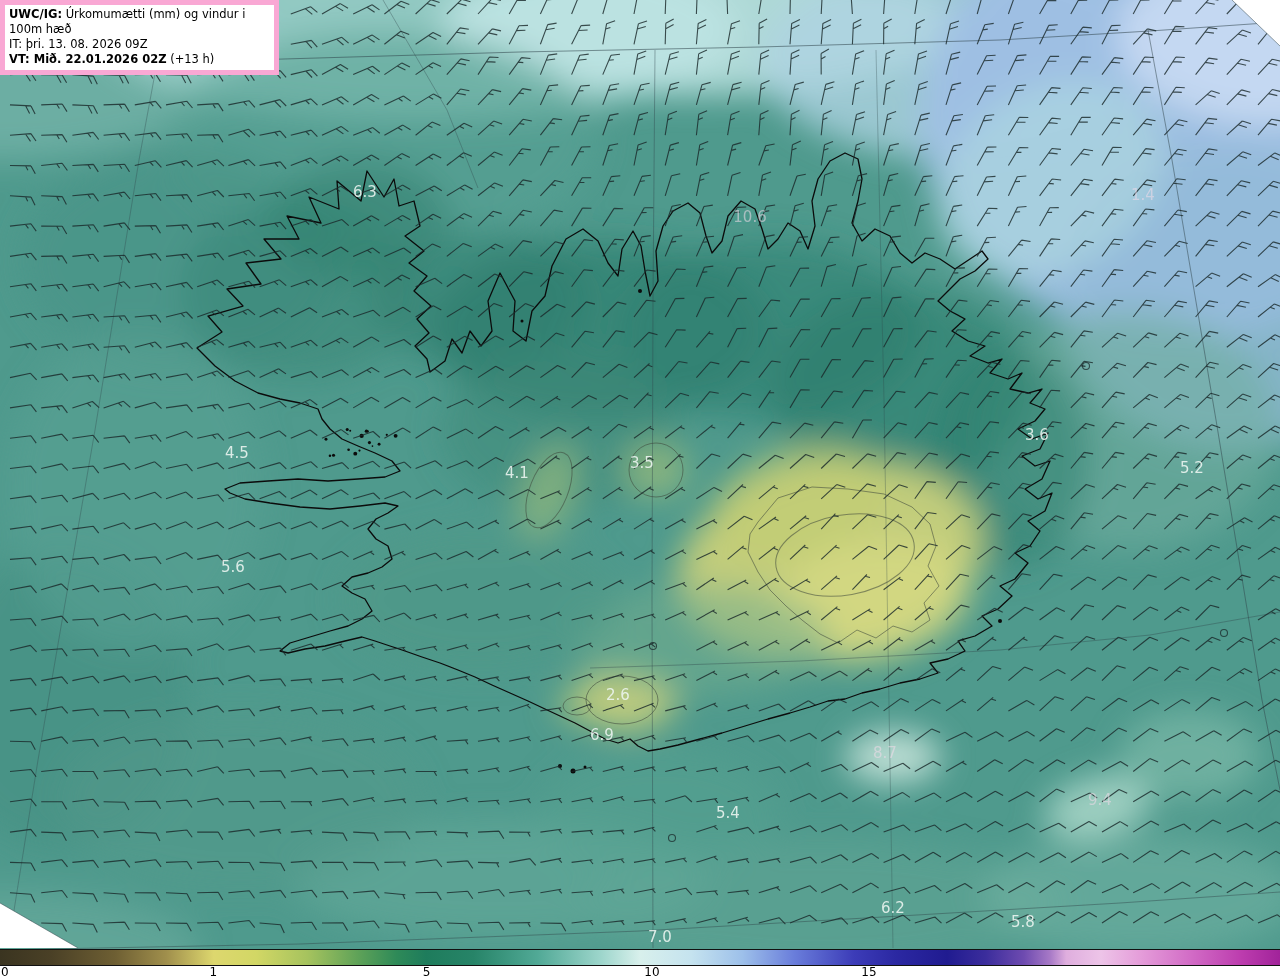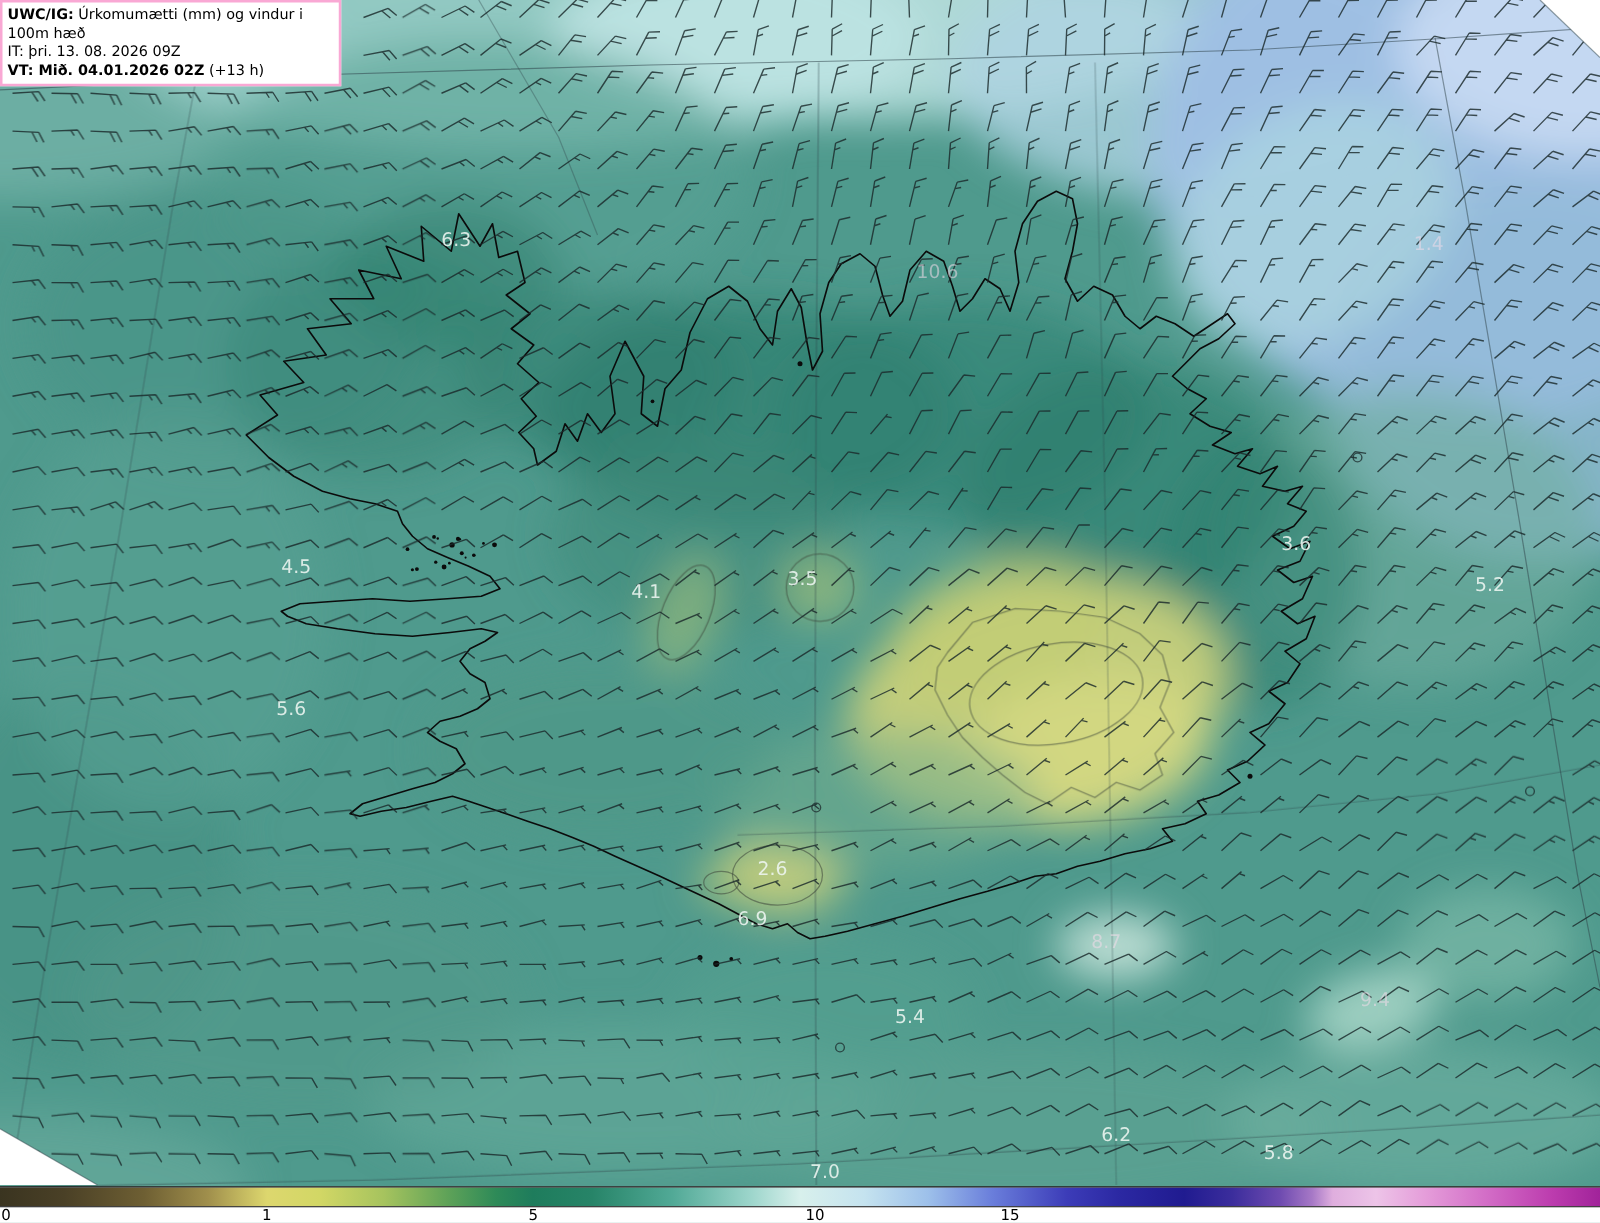--- a/index.html
+++ b/index.html
@@ -1,19 +1,19 @@
 <!DOCTYPE html>
 <html><head>
 <meta charset="utf-8">
 <style>
   html,body{margin:0;padding:0;background:#fff;}
   .stage{position:relative;width:1280px;height:978px;overflow:hidden;font-family:"DejaVu Sans","Liberation Sans",sans-serif;}
   .map{position:absolute;top:0;left:0;width:1280px;height:949px;background:#4f9a8d;}
   .map svg{display:block}
-  .titlebox{position:absolute;top:0;left:0;width:260px;background:#ffffff;border:2px solid #f9a8d4;
+  .titlebox{position:absolute;top:0;left:0;width:260px;background:#ffffff;border:5px solid #f9a8d4;
     padding:2px 5px 3px 4px;font-size:11.5px;line-height:1.3;color:#000;}
   .titlebox b{font-weight:bold}
   .colorbar{position:absolute;left:0;top:949px;width:1280px;height:17px;border-top:1px solid #111;border-bottom:1px solid #111;box-sizing:border-box;}
   .cb-labels{position:absolute;left:0;top:966px;width:1280px;height:12px;background:#fff;font-size:12px;color:#000;}
   .cb-tick{position:absolute;top:-1px;transform:translateX(-50%);white-space:nowrap;}
   .cb-tick.first{transform:none;left:1px;}
   .cb-tick.last{transform:translateX(-100%);left:1317px;}
   .barb{stroke:#1b2a2b;stroke-width:1.1;fill:none;opacity:.82;}
   .coast{fill:none;stroke:#0b0b0b;stroke-width:1.3;stroke-linejoin:round;}
   .glacier{fill:none;stroke:#3c463a;stroke-width:1;opacity:.55;}
@@ -1400,28 +1400,28 @@
           <polygon points="0,903 78,948 0,948" fill="#fff"></polygon>
           <line x1="138" y1="0" x2="0" y2="64" class="grat" opacity="0.5"></line>
           <line x1="1232" y1="0" x2="1280" y2="46" class="grat" opacity="0.5"></line>
           <line x1="0" y1="903" x2="78" y2="948" class="grat" opacity="0.5"></line>
         </g>
       </svg>
 
     <div class="titlebox">
       <div><b>UWC/IG:</b><span> Úrkomumætti (mm) og vindur i 100m hæð</span></div>
       <div>IT: þri. 13. 08. 2026 09Z</div>
-      <div><b>VT: Mið. 04.01.2026 02Z</b><span> (+13 h)</span></div>
+      <div><b>VT: Mið. 22.01.2026 02Z</b><span> (+13 h)</span></div>
     </div>
   </div>
 
   <div class="colorbar" id="colorbar" style="background: linear-gradient(to right, rgb(58, 52, 32) 0%, rgb(74, 64, 38) 4%, rgb(110, 95, 51) 9%, rgb(160, 143, 76) 13%, rgb(221, 215, 110) 16.7%, rgb(210, 215, 101) 20%, rgb(166, 195, 94) 24%, rgb(94, 162, 88) 28%, rgb(46, 138, 88) 31%, rgb(30, 124, 92) 33.3%, rgb(39, 132, 104) 37%, rgb(81, 169, 150) 42%, rgb(158, 214, 204) 47%, rgb(216, 240, 236) 50%, rgb(197, 227, 239) 54%, rgb(157, 192, 234) 58%, rgb(106, 126, 219) 62%, rgb(60, 60, 184) 66.7%, rgb(43, 40, 162) 70%, rgb(32, 27, 144) 74%, rgb(59, 45, 156) 77%, rgb(110, 75, 176) 80%, rgb(166, 120, 198) 82%, rgb(223, 174, 222) 83.3%, rgb(237, 196, 232) 86%, rgb(229, 158, 218) 89%, rgb(210, 108, 198) 93%, rgb(188, 60, 174) 97%, rgb(161, 35, 154) 100%);"></div>
   <div class="cb-labels" id="cblabels">
       <span class="cb-tick first">0</span>
       <span class="cb-tick" style="left: 213.376px;">1</span>
       <span class="cb-tick" style="left: 426.624px;">5</span>
       <span class="cb-tick" style="left: 652px;">10</span>
-      <span class="cb-tick" style="left: 808px;">15</span>
+      <span class="cb-tick" style="left: 869px;">15</span>
       <span class="cb-tick" style="left: 1117px; margin-top: 44px;">30</span>
       <span class="cb-tick last">50</span>
     </div>
 
 </div>
 
 </body></html>

